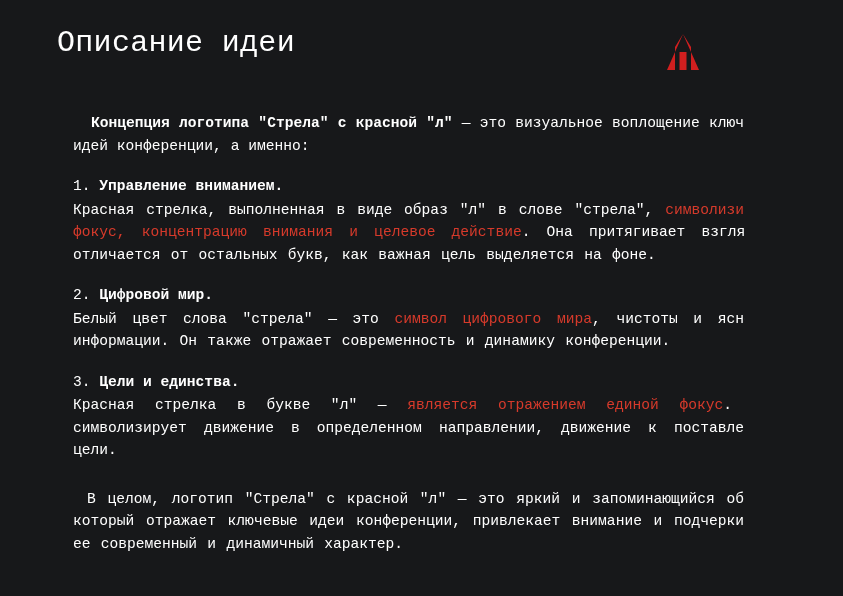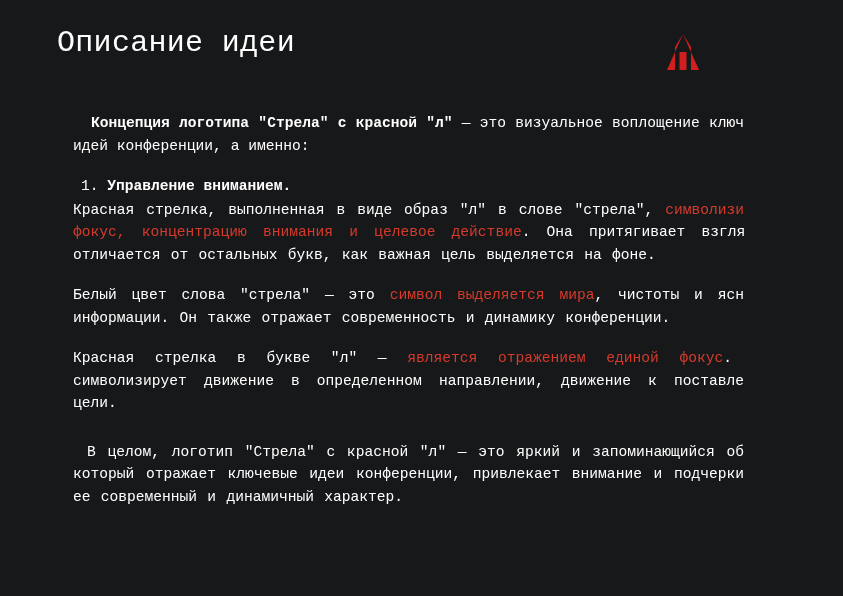--- a/index.html
+++ b/index.html
@@ -53,21 +53,20 @@
   }
   .intro {
     text-indent: 18px;
     margin-bottom: 18px;
   }
   .block {
     margin-bottom: 18px;
   }
   .heading-line {
     margin-bottom: 1px;
-    margin-left: 8px;
   }
   .num {
     color: #ffffff;
   }
   .heading-text {
     font-weight: bold;
     color: #ffffff;
   }
   .lead-bold {
     font-weight: bold;
@@ -109,26 +108,34 @@
       <div class="para heading-line">
         <span class="num">1.</span>
         <span class="heading-text">Управление вниманием.</span>
       </div>
       <p class="para spaced">
         <span>Красная стрелка, выполненная в виде образ "л" в слове "стрела", </span><span class="accent">символизирует фокус, концентрацию внимания и целевое действие</span><span>. Она притягивает взгляд и отличается от остальных букв, как важная цель выделяется на фоне.</span>
       </p>
     </div>
 
     <div class="block">
+      <div class="para heading-line">
+        <span class="num">2.</span>
+        <span class="heading-text">Цифровой мир.</span>
+      </div>
       <p class="para spaced">
-        <span>Белый цвет слова "стрела" — это </span><span class="accent">символ выделяется мира</span><span>, чистоты и ясности информации. Он также отражает современность и динамику конференции.</span>
+        <span>Белый цвет слова "стрела" — это </span><span class="accent">символ цифрового мира</span><span>, чистоты и ясности информации. Он также отражает современность и динамику конференции.</span>
       </p>
     </div>
 
     <div class="block">
+      <div class="para heading-line">
+        <span class="num">3.</span>
+        <span class="heading-text">Цели и единства.</span>
+      </div>
       <p class="para spaced">
         <span>Красная стрелка в букве "л" — </span><span class="accent">является отражением единой фокус</span><span>. Она символизирует движение в определенном направлении, движение к поставленной цели.</span>
       </p>
     </div>
 
     <p class="para outro spaced">В целом, логотип "Стрела" с красной "л" — это яркий и запоминающийся образ, который отражает ключевые идеи конференции, привлекает внимание и подчеркивает ее современный и динамичный характер.</p>
 
   </div>
 </div>
 

